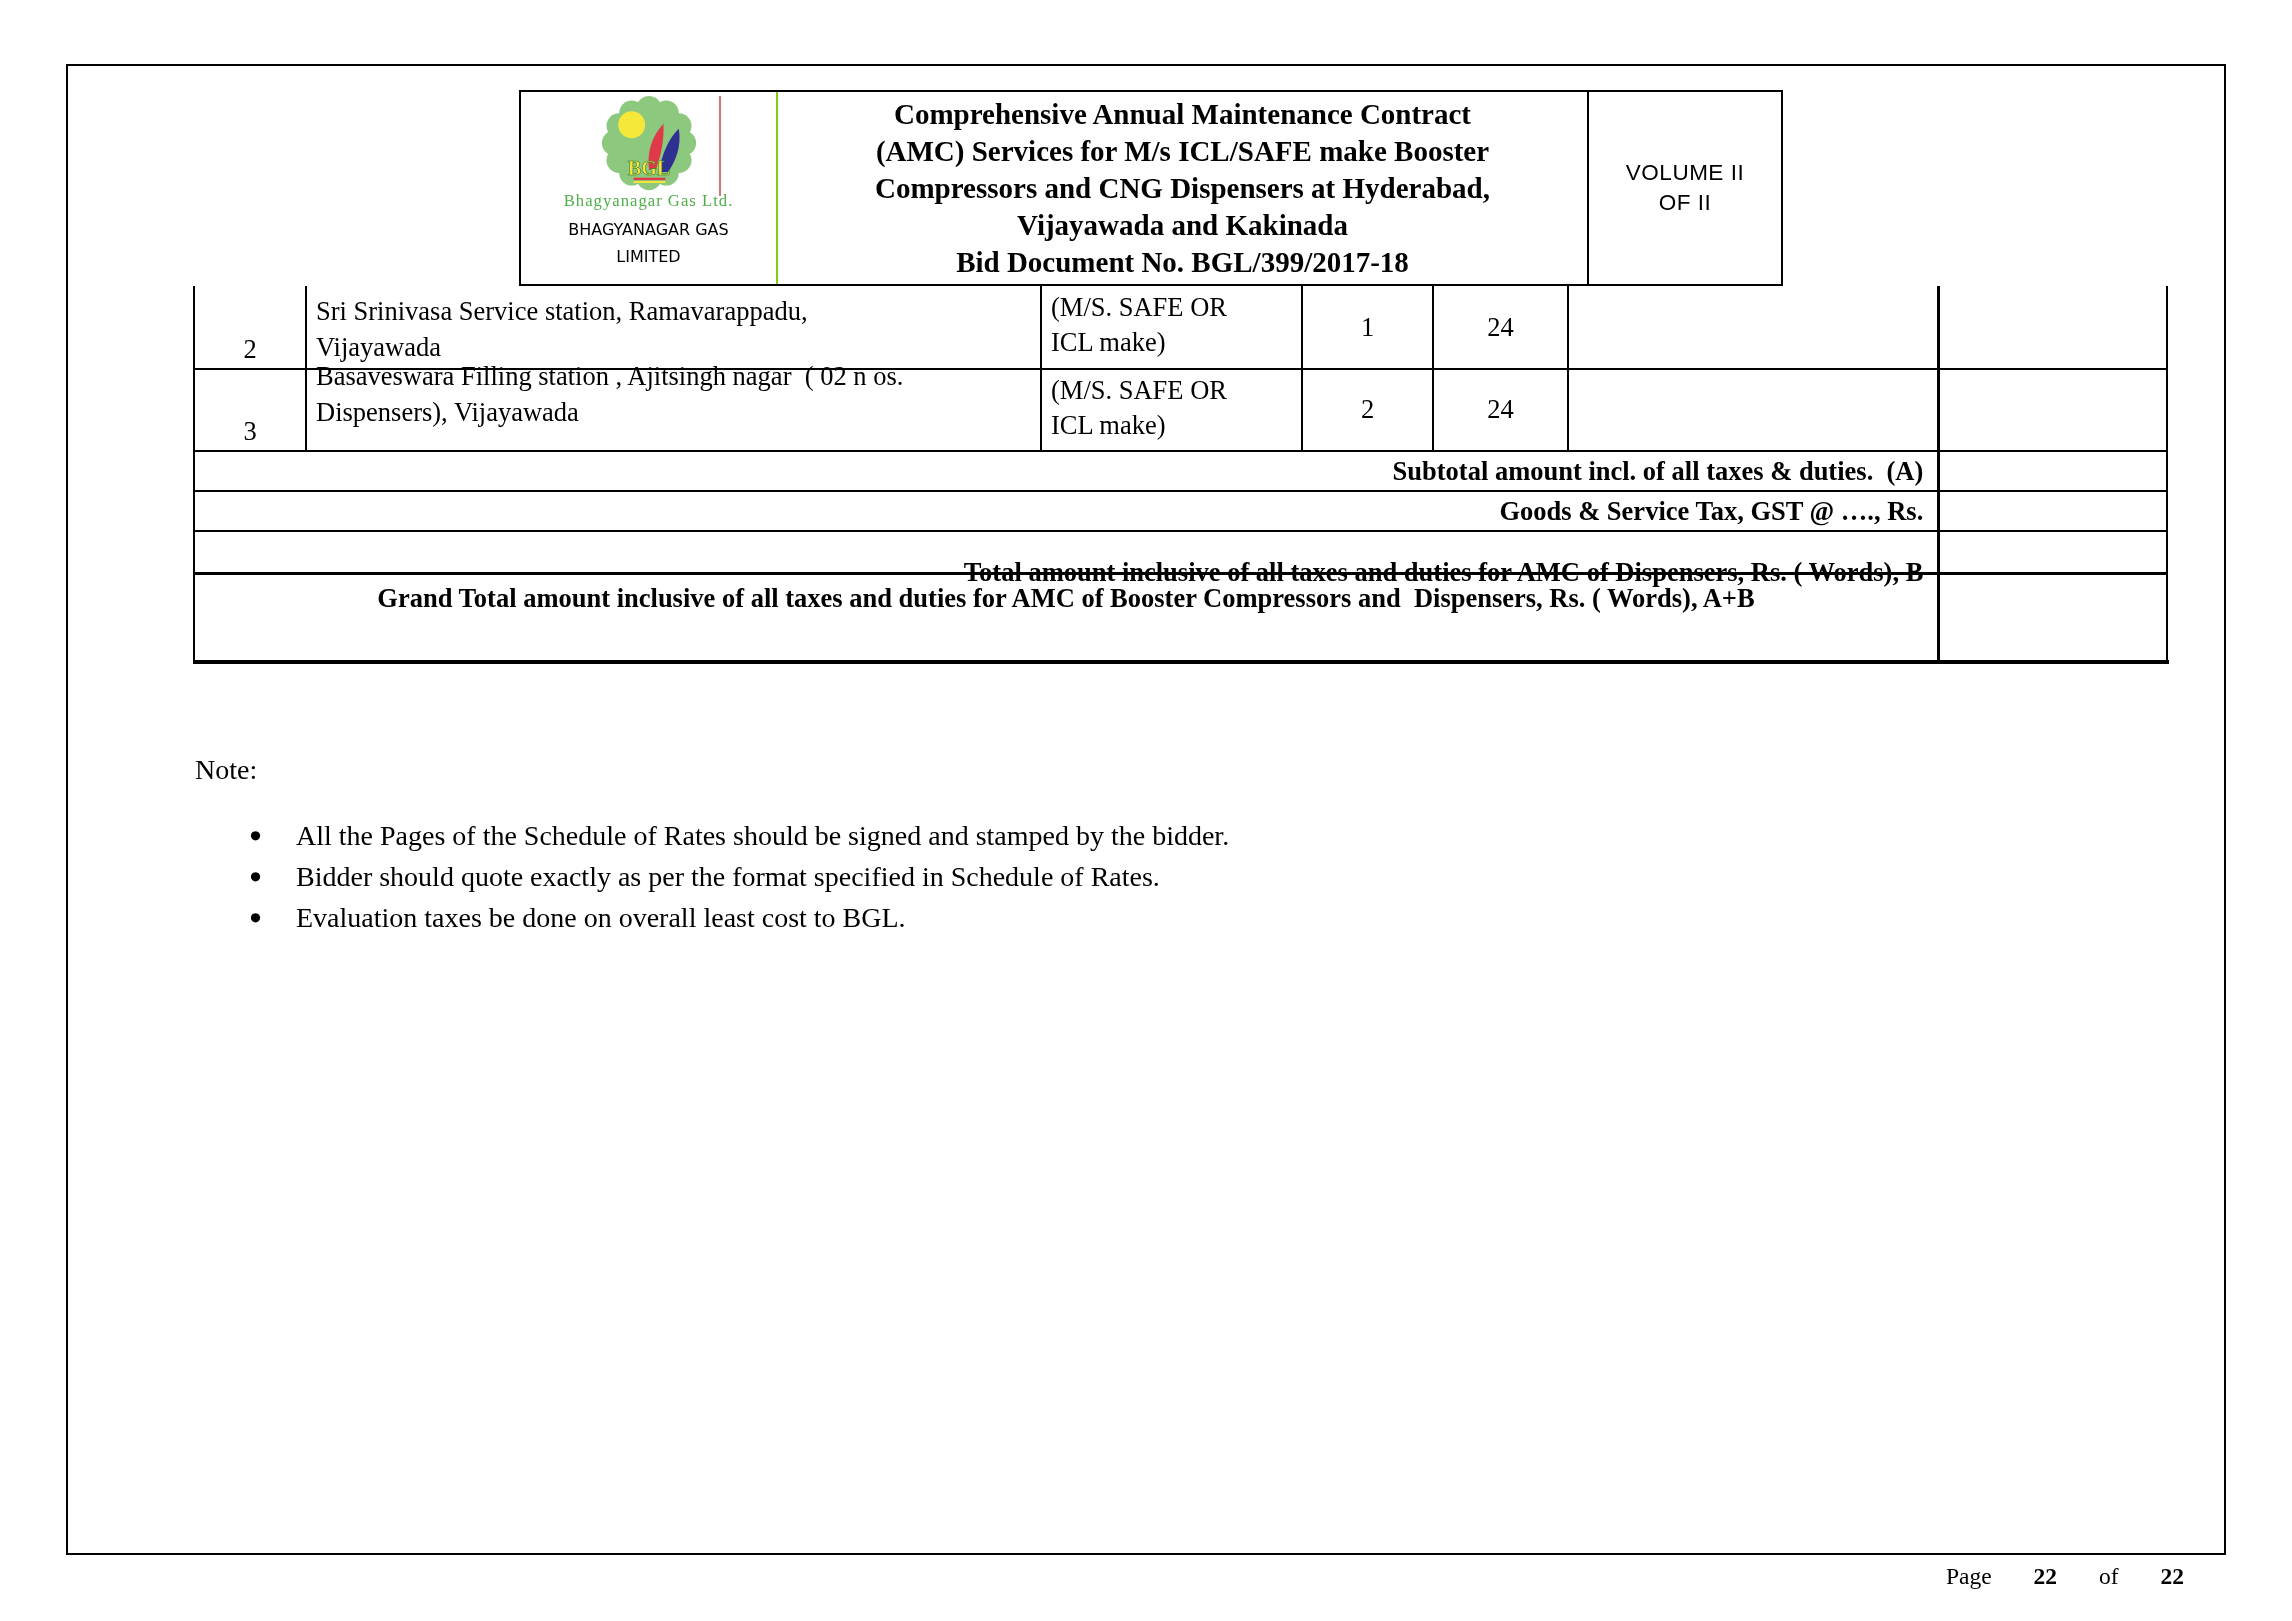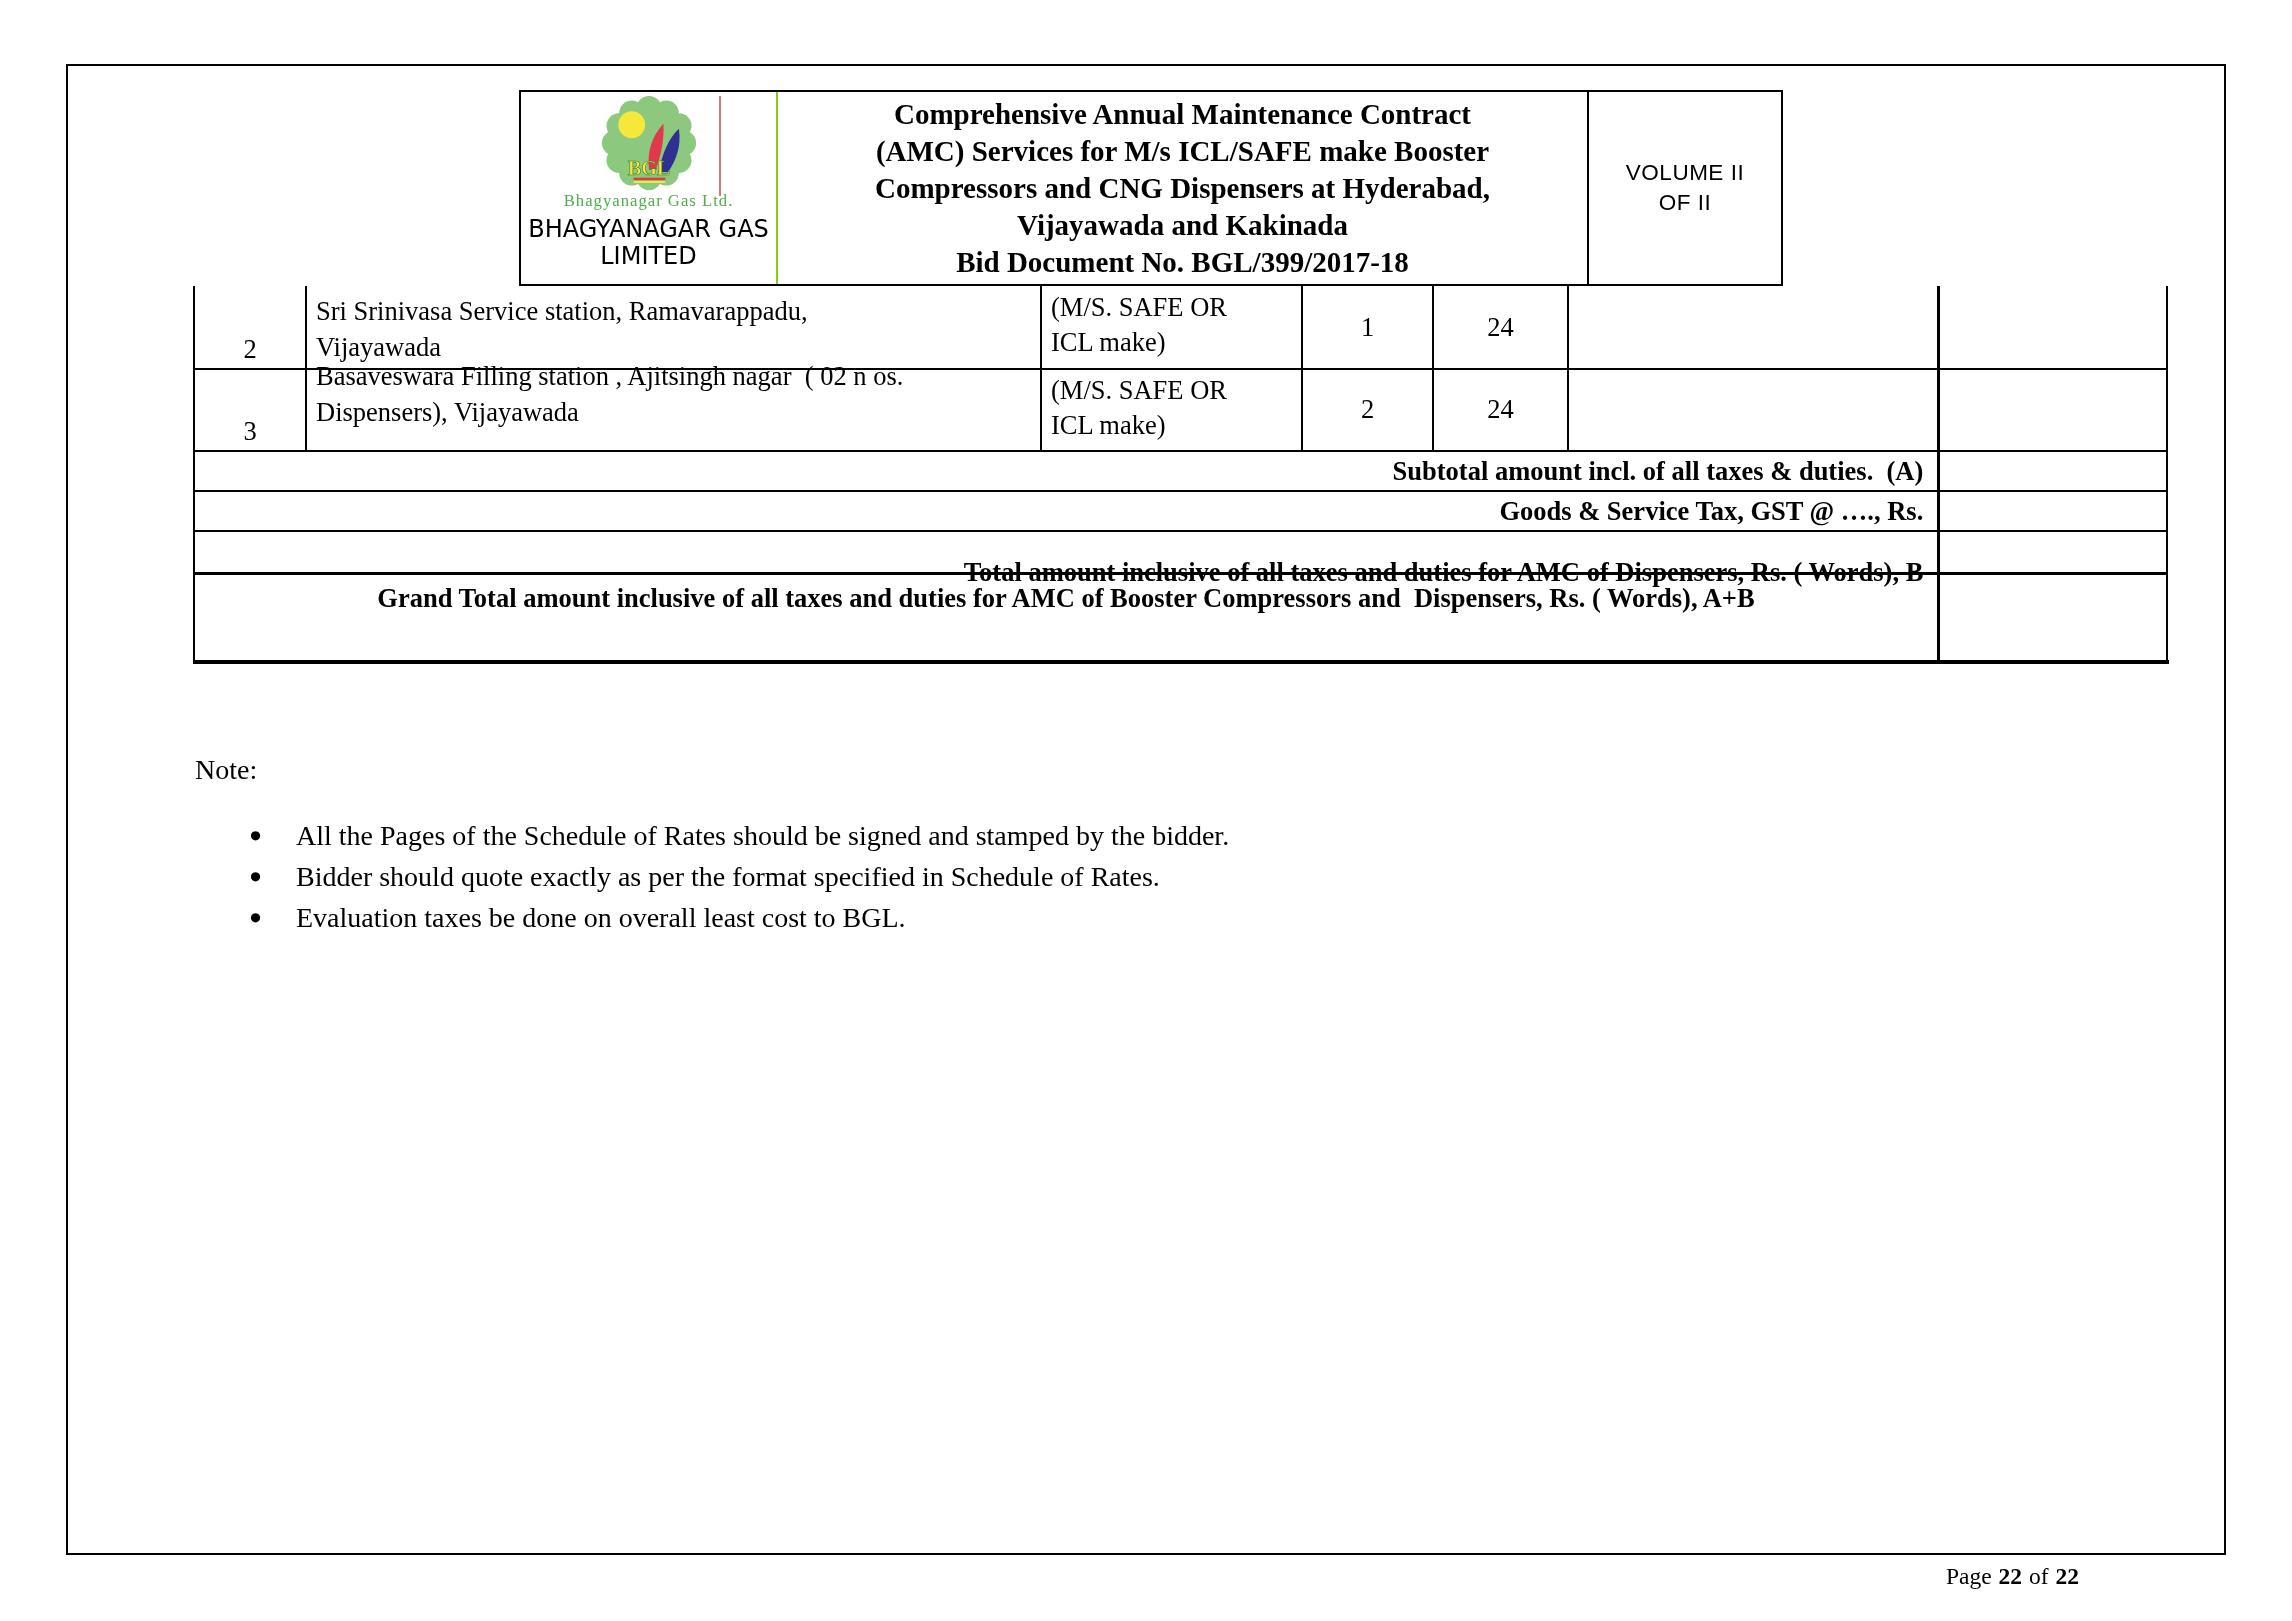--- a/index.html
+++ b/index.html
@@ -11,21 +11,21 @@
 
   
   .page-border{left:66px;top:64px;width:2160px;height:1491px;border:2px solid #000;box-sizing:border-box;}
 
   
   .header-block{left:519px;top:90px;width:1264px;height:196px;border:2px solid #000;box-sizing:border-box;
                 display:flex;background:#fff;}
   .logo-cell{width:255px;position:relative;display:flex;flex-direction:column;align-items:center;box-sizing:border-box;border-radius:16px;}
   .logo-redline{position:absolute;left:198px;top:3.9px;width:2px;height:100px;background:#c97a72;}
   .logo-caption{font-size:16.7px;color:#4fae4a;letter-spacing:1px;margin-top:-3.9px;}
-  .company{font-family:"DejaVu Sans", sans-serif;font-size:24px;line-height:27.4px;text-align:center;margin-top:4.9px;}
+  .company{font-family:"DejaVu Sans", sans-serif;font-size:16px;line-height:27.4px;text-align:center;margin-top:4.9px;}
   .title-cell{flex:1;border-left:2px solid #84cc16;border-right:2px solid #000;box-sizing:border-box;
               display:flex;flex-direction:column;justify-content:center;align-items:center;}
   .title-line{font-weight:bold;font-size:29px;line-height:37px;text-align:center;white-space:pre;}
   .volume-cell{width:192px;display:flex;flex-direction:column;justify-content:center;align-items:center;box-sizing:border-box;}
   .volume-line{font-family:"Liberation Sans", sans-serif;font-size:22.5px;line-height:30px;letter-spacing:0.5px;}
 
   
   .cell{position:absolute;font-size:26.5px;}
   .num-bottom{display:flex;align-items:flex-end;justify-content:center;padding-bottom:2px;box-sizing:border-box;}
   .num-center{display:flex;align-items:center;justify-content:center;box-sizing:border-box;}
@@ -37,21 +37,21 @@
                padding-top:7.8px;box-sizing:border-box;font-weight:bold;font-size:26.5px;text-align:center;}
 
   
   .note-heading{left:195px;top:754px;font-size:28px;}
   .bullets{left:249px;top:815px;}
   .bullet-row{display:flex;height:41px;align-items:center;}
   .bullet-dot{width:47px;font-size:21.6px;}
   .bullet-text{font-size:28px;}
 
   
-  .footer{left:1946px;top:1563px;font-size:23.5px;display:flex;}
+  .footer{left:1946px;top:1563px;font-size:23.5px;display:flex;gap:35px;}
   .footer span{margin-right:6.9px;}
   .footer .bold{font-weight:bold;}
 </style>
 </head>
 <body>
 
 <div id="screen">
 
   <div class="abs page-border"></div>
 

